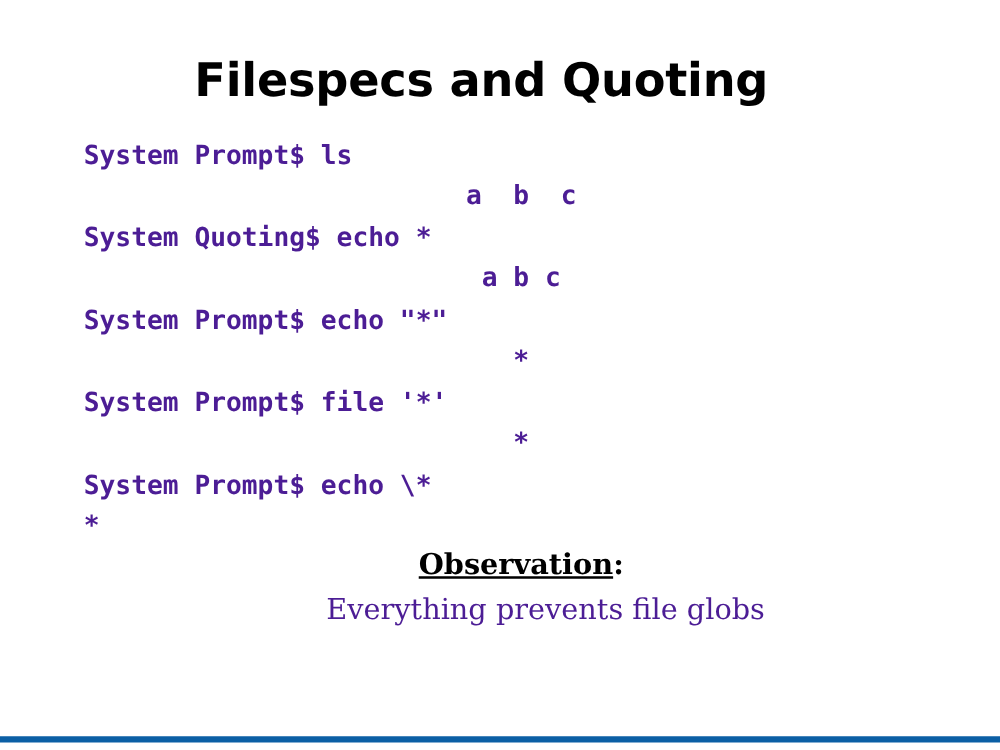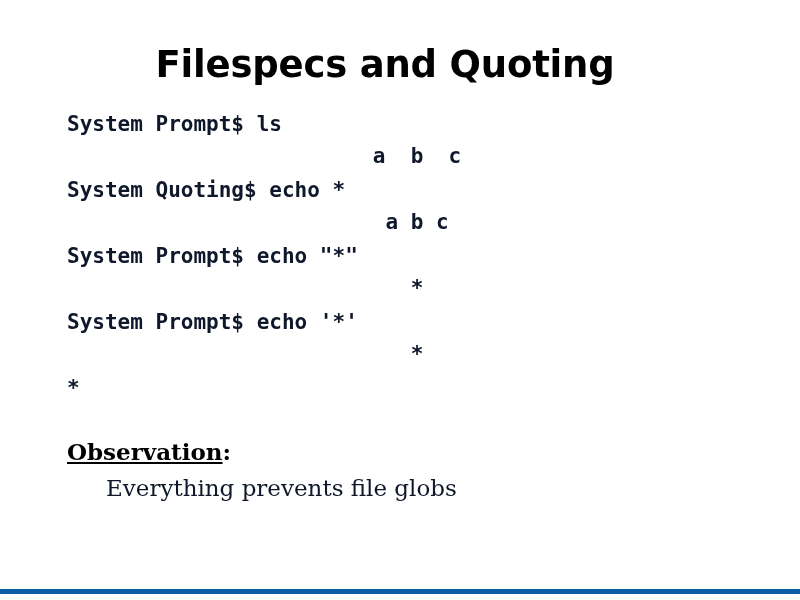--- a/index.html
+++ b/index.html
@@ -46,39 +46,40 @@
     position: absolute;
     left: 67px;
     top: 108px;
     width: 700px;
   }
   .code-line {
     font-family: "DejaVu Sans Mono", "Liberation Mono", monospace;
     font-weight: bold;
     font-size: 21px;
     line-height: 32px;
-    color: #0f172a;
+    color: #4c1d95;
     white-space: pre;
     margin: 0;
     padding: 0;
   }
   .code-line.gap-after {
     margin-bottom: 1px;
     text-align: center;
   }
   .code-line.out-star {
     line-height: 33px;
   }
 
   
   #observation-block {
     position: absolute;
     left: 67px;
     top: 437px;
     width: 700px;
+    text-align: center;
   }
   #observation-heading {
     font-family: "DejaVu Serif", "Liberation Serif", serif;
     font-weight: bold;
     font-size: 23px;
     line-height: 30px;
     color: #000000;
     white-space: pre;
   }
   #observation-heading .label {
@@ -88,21 +89,21 @@
   #observation-heading .colon {
     text-decoration: none;
   }
   #observation-body {
     margin-top: 6px;
     padding-left: 39px;
     font-family: "DejaVu Serif", "Liberation Serif", serif;
     font-weight: normal;
     font-size: 23px;
     line-height: 30px;
-    color: #0f172a;
+    color: #4c1d95;
     white-space: pre;
   }
 
   
   #bottom-rule {
     position: absolute;
     left: 0;
     top: 589px;
     width: 800px;
     height: 5px;
@@ -116,22 +117,23 @@
 
   <div id="slide-title">Filespecs and Quoting</div>
 
   <div id="transcript">
     <div class="code-line">System Prompt$ ls</div>
     <div class="code-line out-star gap-after">a  b  c</div>
     <div class="code-line">System Quoting$ echo *</div>
     <div class="code-line out-star gap-after">a b c</div>
     <div class="code-line">System Prompt$ echo "*"</div>
     <div class="code-line out-star gap-after">*</div>
-    <div class="code-line">System Prompt$ echo '*'</div>
+    <div class="code-line">System Prompt$ file '*'</div>
     <div class="code-line out-star gap-after">*</div>
+    <div class="code-line">System Prompt$ echo \*</div>
     <div class="code-line out-star">*</div>
   </div>
 
   <div id="observation-block">
     <div id="observation-heading"><span class="label">Observation</span><span class="colon">:</span></div>
     <div id="observation-body">Everything prevents file globs</div>
   </div>
 
   <div id="bottom-rule"></div>
 

